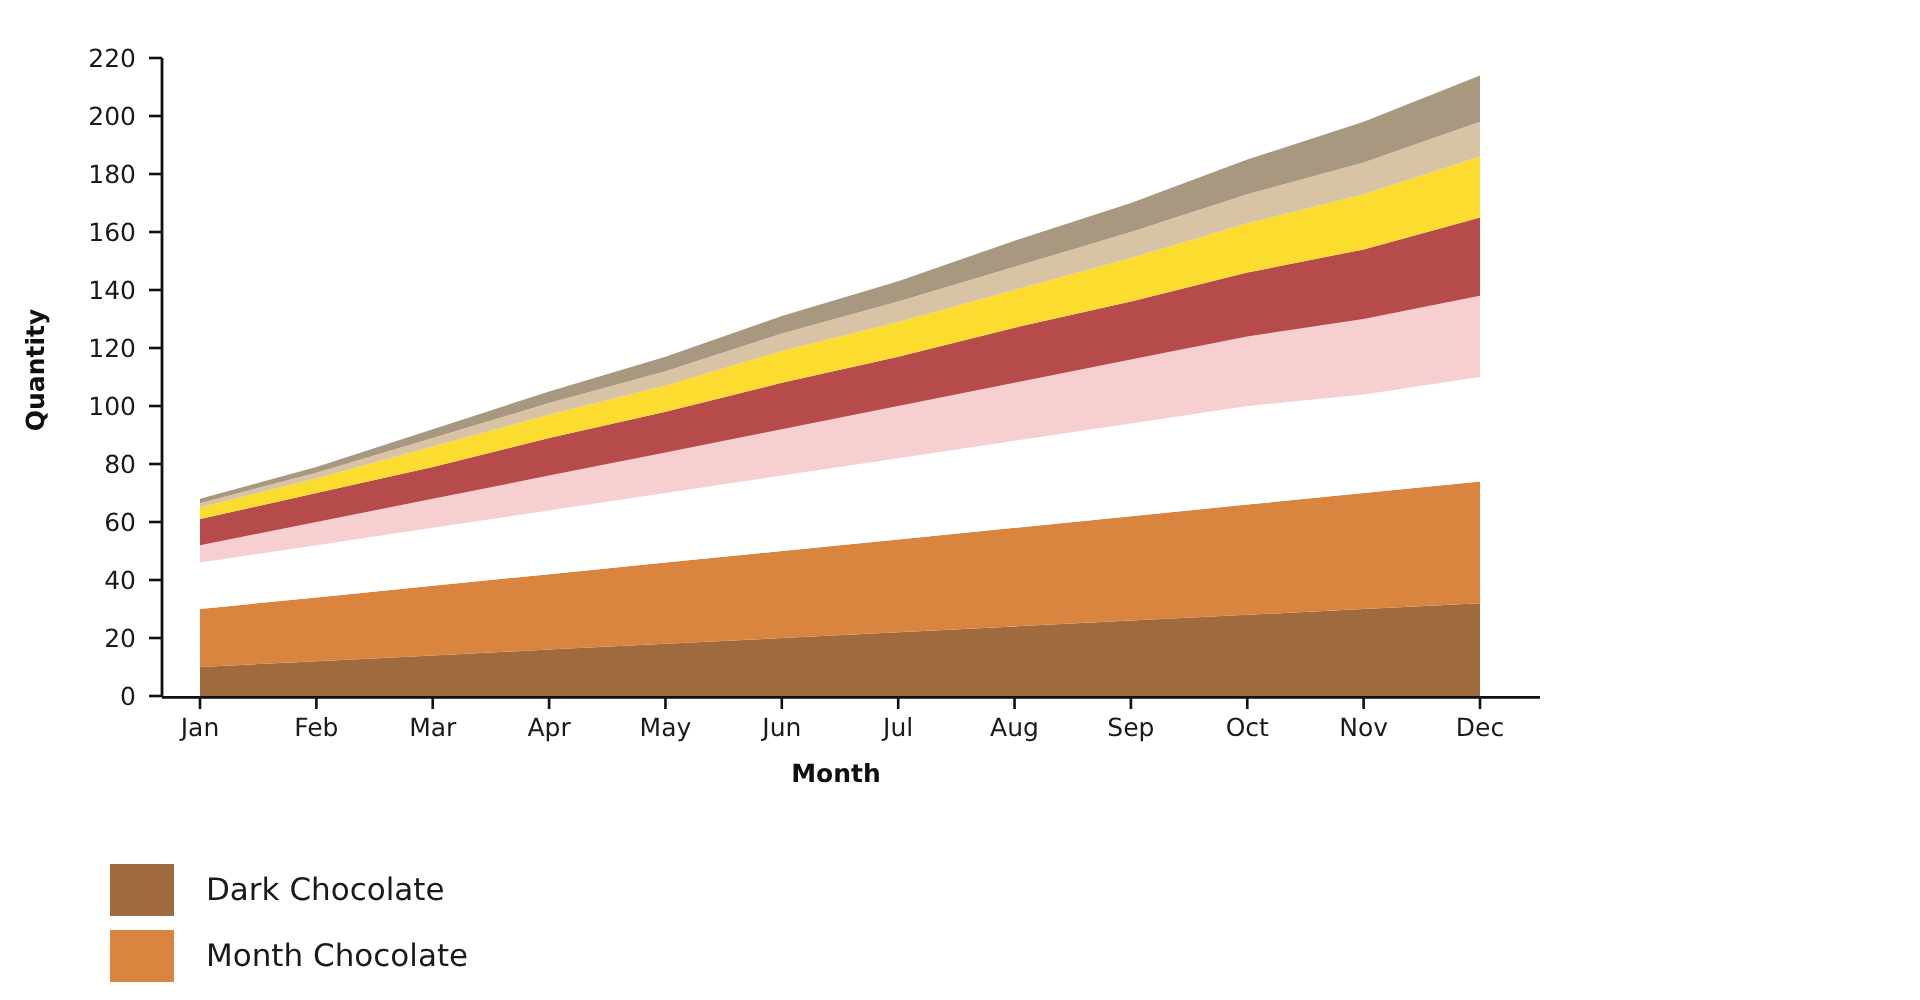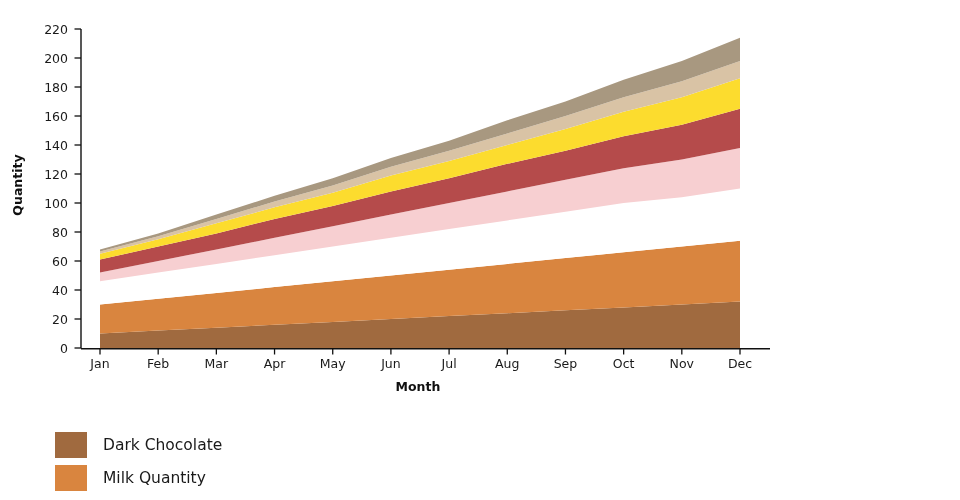--- a/index.html
+++ b/index.html
@@ -107,16 +107,16 @@
     <text id="x-axis-title" class="axis-label" x="418" y="391" text-anchor="middle">Month</text>
   </svg>
 
   <div class="legend-box" id="legend">
       <div class="legend-row">
         <span class="legend-swatch" style="background: rgb(160, 106, 63);"></span>
         <span class="legend-label">Dark Chocolate</span>
       </div>
       <div class="legend-row">
         <span class="legend-swatch" style="background: rgb(217, 133, 63);"></span>
-        <span class="legend-label">Milk Quantity</span>
+        <span class="legend-label">Month Chocolate</span>
       </div>
     </div>
 </div>
 
 </body></html>

